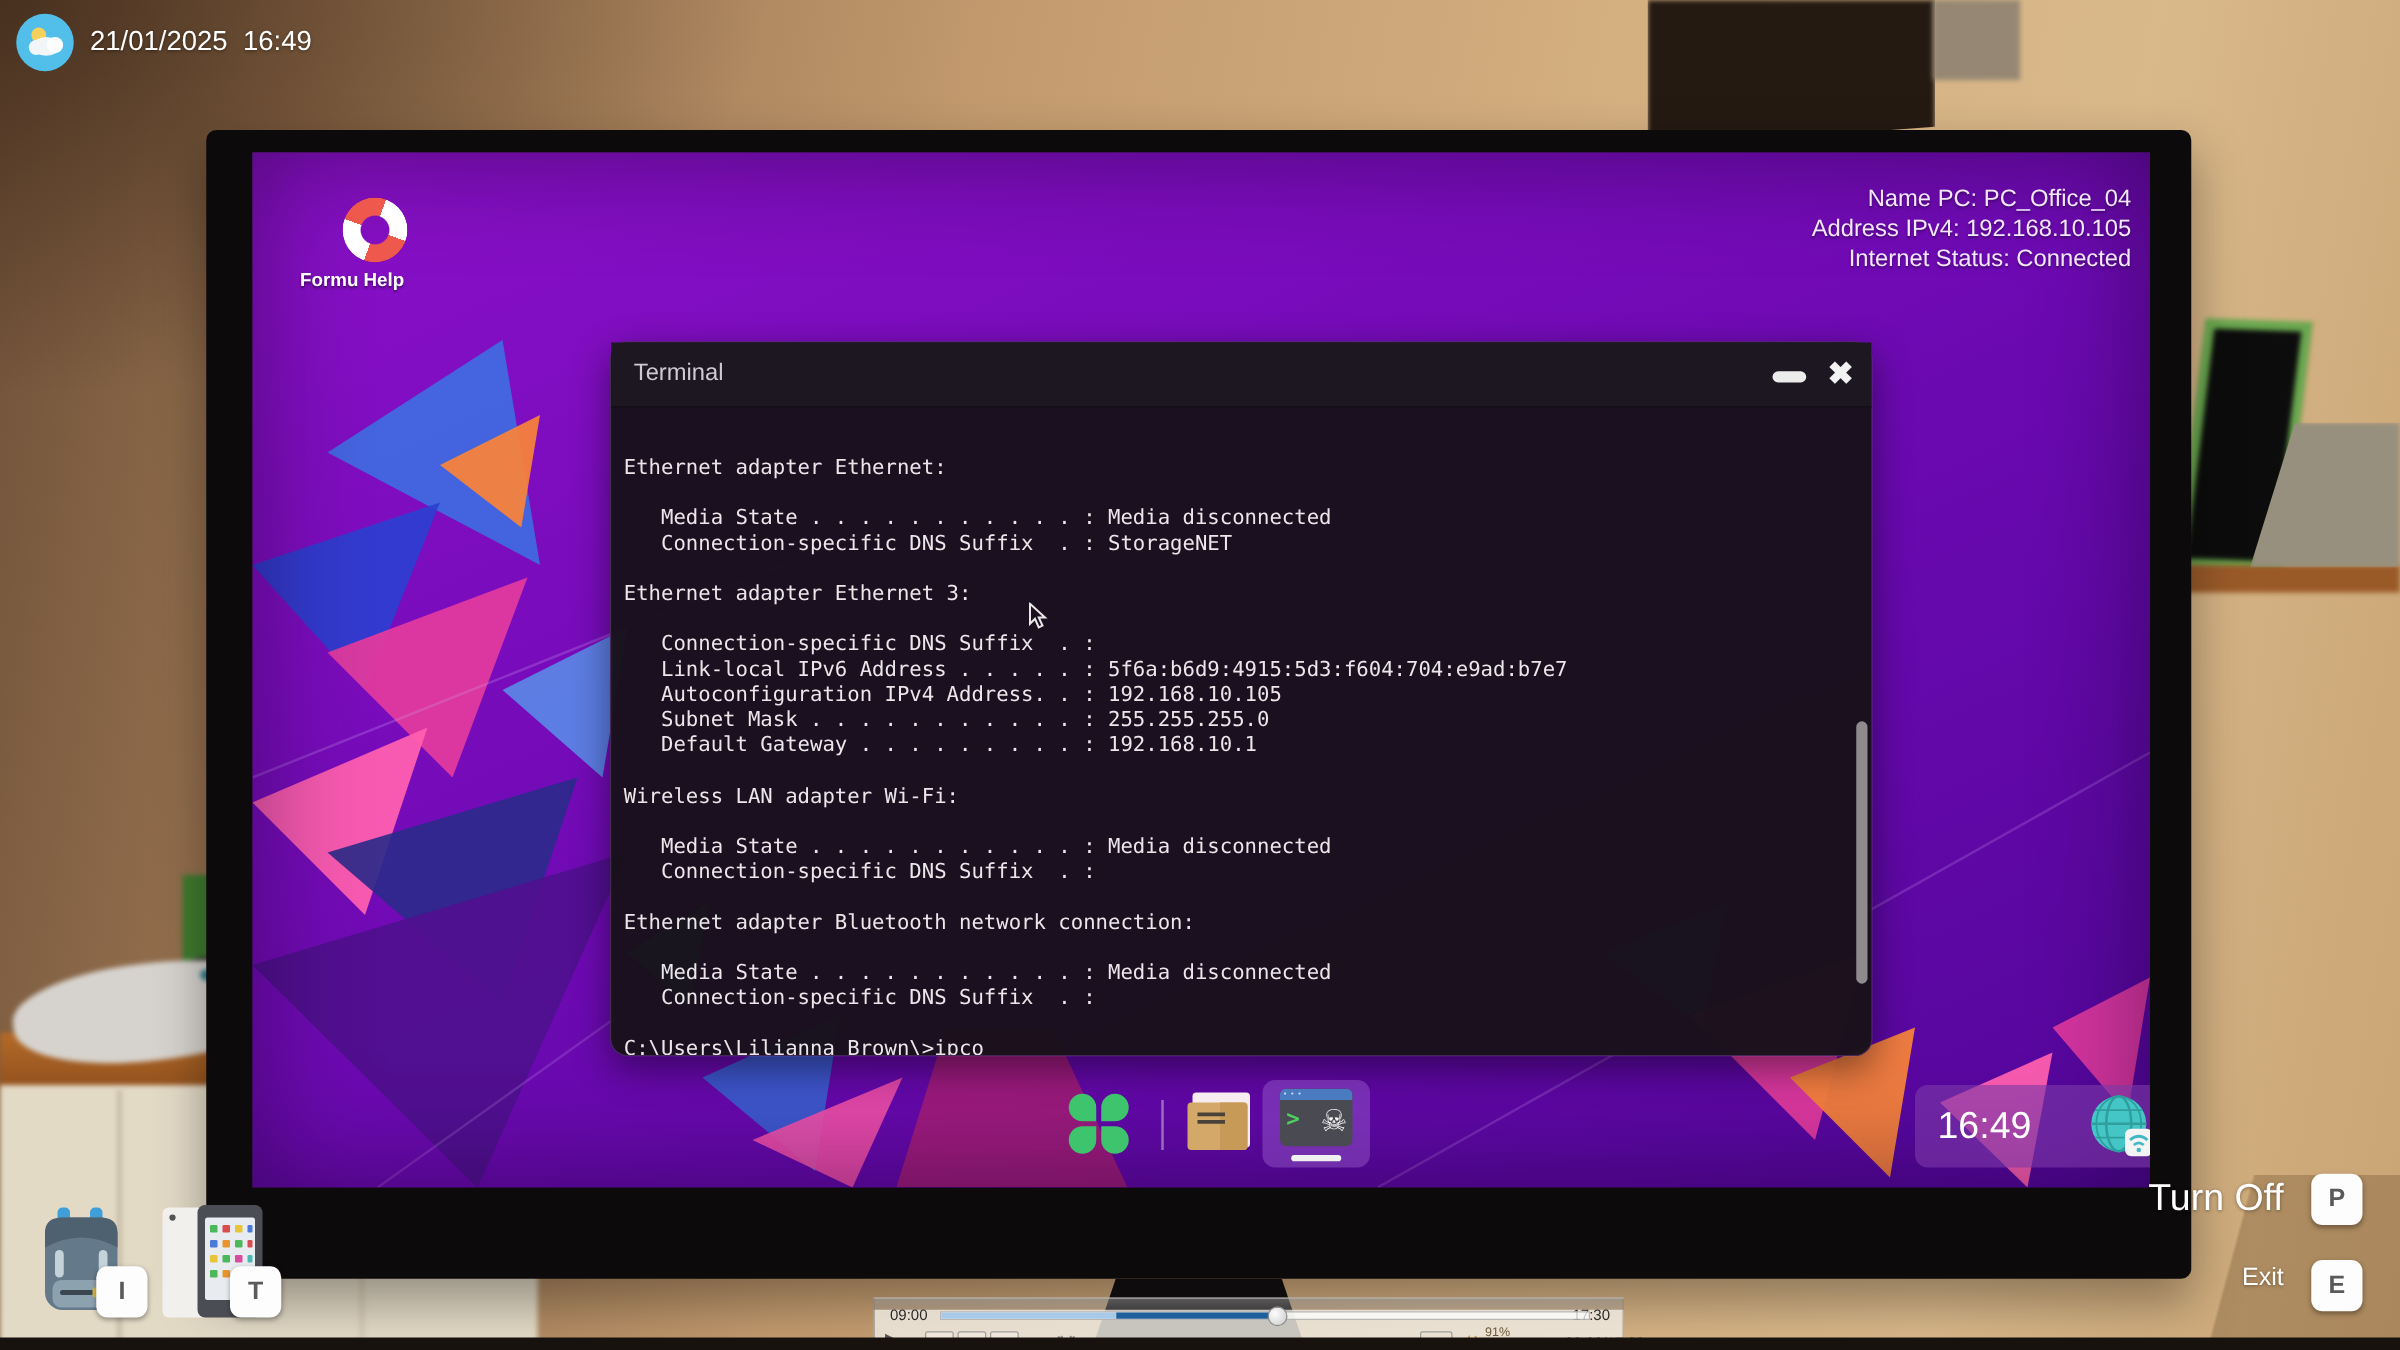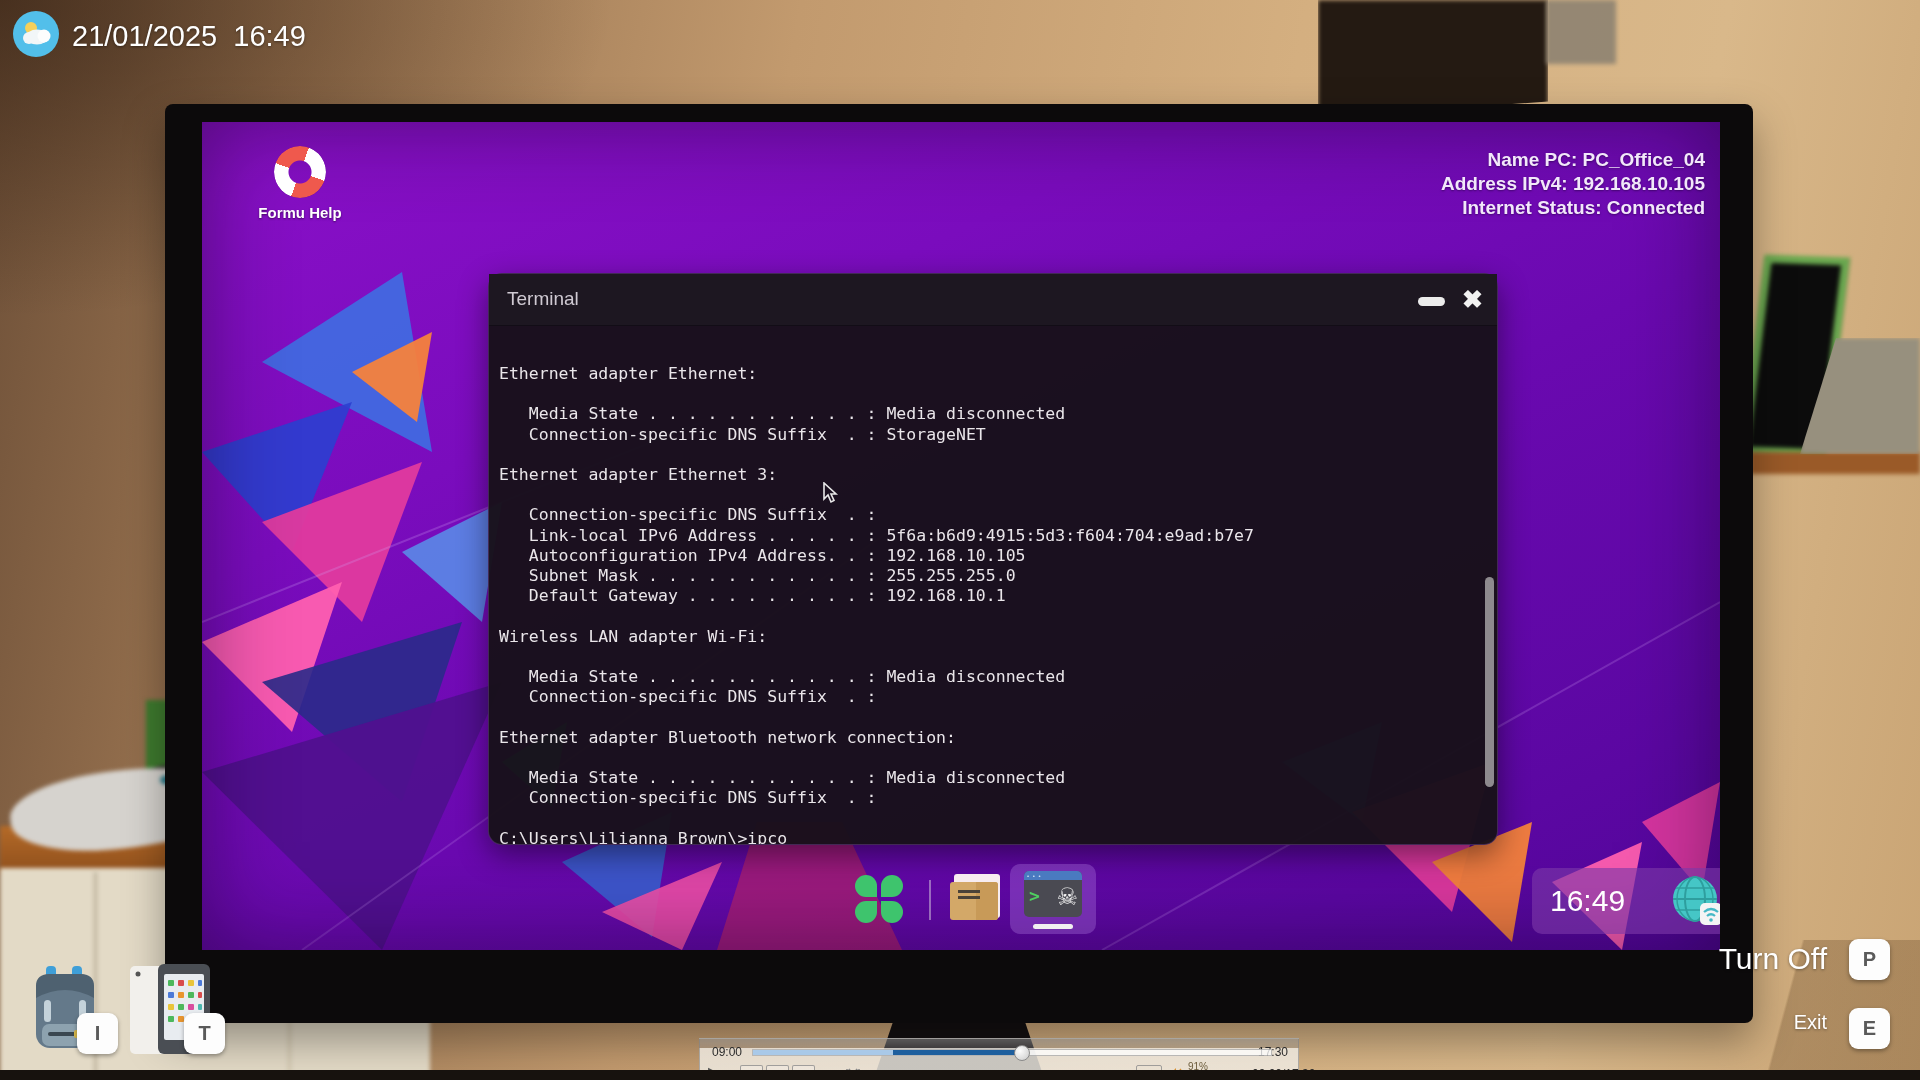--- a/index.html
+++ b/index.html
@@ -40,29 +40,29 @@
     background:#0c0a0b; border-radius:8px; box-shadow:0 18px 40px rgba(0,0,0,.35); }
   .monitor-stand { position:absolute; left:876px; top:1023px; width:166px; height:49px;
     background:#141011; clip-path:polygon(10% 0,90% 0,100% 100%,0 100%); }
   .screen { position:absolute; left:37px; top:18px; width:1518px; height:828px; overflow:hidden;
     background:linear-gradient(155deg,#8a10c8 0%,#7a0cbd 30%,#6a09b0 55%,#5b07a2 85%,#52069a 100%); }
   .screen-vignette { position:absolute; inset:0; pointer-events:none;
     box-shadow:inset 0 0 90px rgba(10,0,20,.45); }
   .wallpaper-svg { position:absolute; inset:0; width:100%; height:100%; }
 
   
-  .formu-icon-wrap { position:absolute; left:38px; top:20px; width:120px; height:100px; text-align:center; }
+  .formu-icon-wrap { position:absolute; left:38px; top:32px; width:120px; height:100px; }
   .lifebuoy { width:52px; height:52px; margin:4px auto 6px; border-radius:50%;
     background:conic-gradient(from 20deg,#fff 0 90deg,#ef594d 90deg 180deg,#fff 180deg 270deg,#ef594d 270deg 360deg);
     -webkit-mask:radial-gradient(circle, transparent 0 11px, #000 12px); mask:radial-gradient(circle, transparent 0 11px, #000 12px);
     filter:drop-shadow(2px 3px 3px rgba(0,0,0,.35)); }
   .formu-label { color:#fff; font-size:15px; font-weight:bold; text-shadow:0 1px 2px rgba(0,0,0,.5); }
 
   .pc-info { position:absolute; right:15px; top:26px; text-align:right; color:#f2e8fa;
-    font-size:19px; line-height:24px; font-weight:bold; text-shadow:0 1px 2px rgba(40,0,70,.6); }
+    font-size:19px; line-height:24px; font-weight:normal; text-shadow:0 1px 2px rgba(40,0,70,.6); }
 
   
   .terminal { position:absolute; left:286px; top:151px; width:1010px; height:572px;
     background:rgba(24,17,26,.97); border:1px solid rgba(140,90,190,.35); border-radius:14px;
     box-shadow:0 10px 30px rgba(0,0,0,.45); }
   .terminal-titlebar { position:absolute; left:0; top:0; right:0; height:52px;
     background:#1d1721; border-bottom:1px solid #120d16; }
   .terminal-title { position:absolute; left:18px; top:14px; color:#cfc9d2; font-size:19px; }
   .btn-min { position:absolute; right:52px; top:23px; width:27px; height:9px;
     background:#ececec; border-radius:5px; cursor:pointer; }
@@ -124,21 +124,21 @@
   .p-seg-icon { position:absolute; left:142px; top:26px; width:22px; height:20px; cursor:pointer; }
   .p-loop { position:absolute; left:436px; top:26px; width:26px; height:20px; border:1px solid rgba(140,140,140,.8);
     border-radius:2px; color:#666; font-size:12px; text-align:center; line-height:18px; cursor:pointer; }
   .p-speaker { position:absolute; left:466px; top:27px; width:18px; height:18px; cursor:pointer; }
   .p-vol-label { position:absolute; left:488px; top:22px; font-size:10px; color:#6a5a3a; }
   .p-wedge { position:absolute; left:486px; top:31px; width:62px; height:16px; cursor:pointer; }
   .p-time-total { position:absolute; left:552px; top:28px; font-size:12px; color:#2a2a2a; white-space:nowrap; }
 
   
   .hud-weather { position:absolute; left:12px; top:10px; width:48px; height:48px; }
-  .hud-datetime { position:absolute; left:72px; top:20px; color:#fff; font-size:29px;
+  .hud-datetime { position:absolute; left:72px; top:20px; color:#fff; font-size:22px;
     text-shadow:0 1px 3px rgba(0,0,0,.45); white-space:pre; }
   .hud-backpack { position:absolute; left:32px; top:964px; width:66px; height:92px; cursor:pointer; }
   .hud-phone { position:absolute; left:128px; top:962px; width:84px; height:96px; cursor:pointer; }
   .key-badge { position:absolute; width:41px; height:41px; background:#fdfdfd; border-radius:9px;
     box-shadow:0 2px 4px rgba(0,0,0,.35); color:#5a5a5a; font-size:20px; font-weight:bold;
     text-align:center; line-height:41px; cursor:pointer; }
   .key-i { left:77px; top:1013px; } .key-t { left:184px; top:1013px; }
   .key-p { left:1849px; top:939px; } .key-e { left:1849px; top:1008px; }
   .hud-turnoff { position:absolute; right:93px; top:942px; color:#fff; font-size:30px;
     text-shadow:0 1px 3px rgba(0,0,0,.4); cursor:pointer; }

